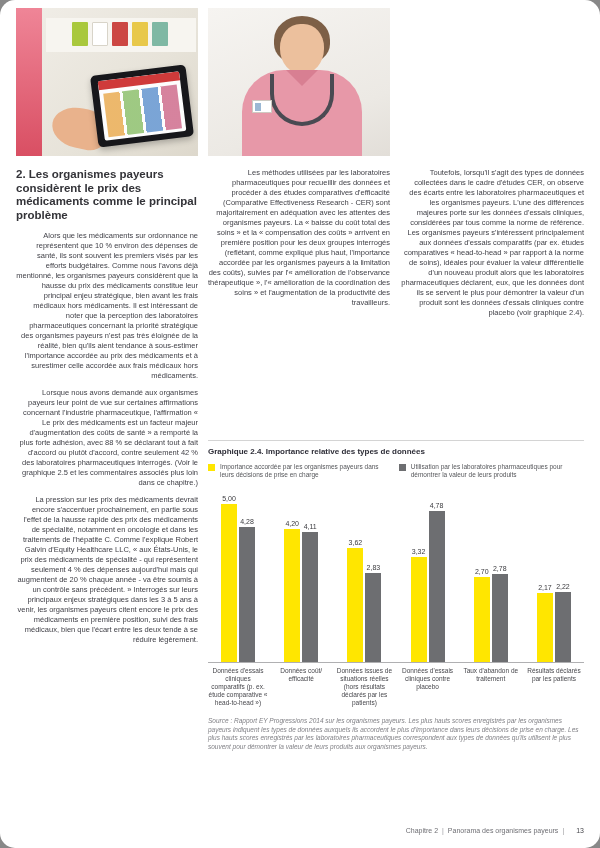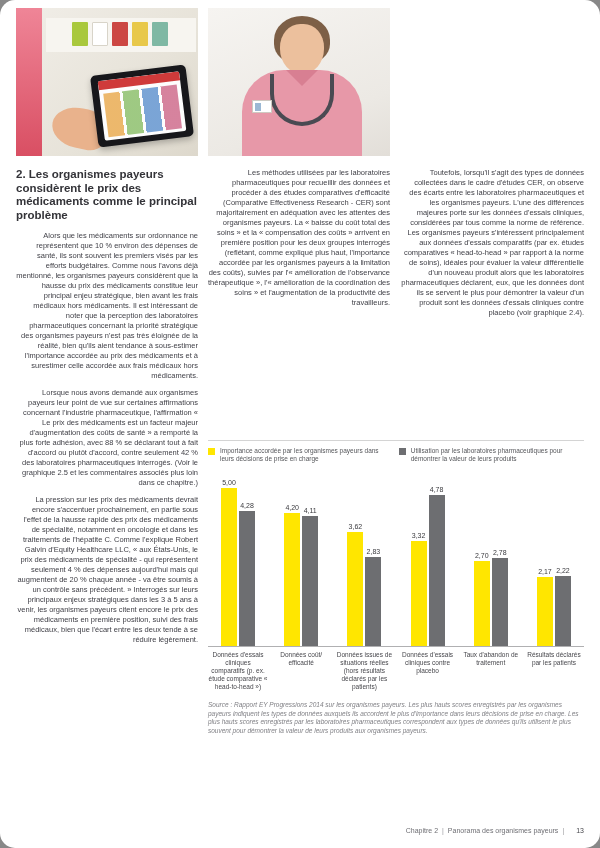--- a/index.html
+++ b/index.html
@@ -109,20 +109,21 @@
 
   <div class="col col2">
     <p>Les méthodes utilisées par les laboratoires pharmaceutiques pour recueillir des données et procéder à des études comparatives d'efficacité (Comparative Effectiveness Research - CER) sont majoritairement en adéquation avec les attentes des organismes payeurs. La « baisse du coût total des soins » et la « compensation des coûts » arrivent en première position pour les deux groupes interrogés (reflétant, comme expliqué plus haut, l'importance accordée par les organismes payeurs à la limitation des coûts), suivies par l'« amélioration de l'observance thérapeutique », l'« amélioration de la coordination des soins » et l'augmentation de la productivité des travailleurs.</p>
   </div>
 
   <div class="col col3">
     <p>Toutefois, lorsqu'il s'agit des types de données collectées dans le cadre d'études CER, on observe des écarts entre les laboratoires pharmaceutiques et les organismes payeurs. L'une des différences majeures porte sur les données d'essais cliniques, considérées par tous comme la norme de référence. Les organismes payeurs s'intéressent principalement aux données d'essais comparatifs (par ex. études comparatives « head-to-head » par rapport à la norme de soins), idéales pour évaluer la valeur différentielle d'un nouveau produit alors que les laboratoires pharmaceutiques déclarent, eux, que les données dont ils se servent le plus pour démontrer la valeur d'un produit sont les données d'essais cliniques contre placebo (voir graphique 2.4).</p>
   </div>
 
   <div class="chart-block">
+    <div class="chart-title">Graphique 2.4. Importance relative des types de données</div>
     <div class="legend">
       <div class="legend-item">
         <span class="legend-swatch" style="background: rgb(255, 230, 0);"></span>
         <span class="legend-text">Importance accordée par les organismes payeurs dans leurs décisions de prise en charge</span>
       </div>
       <div class="legend-item">
         <span class="legend-swatch" style="background: rgb(109, 110, 113);"></span>
         <span class="legend-text">Utilisation par les laboratoires pharmaceutiques pour démontrer la valeur de leurs produits</span>
       </div>
     </div>

